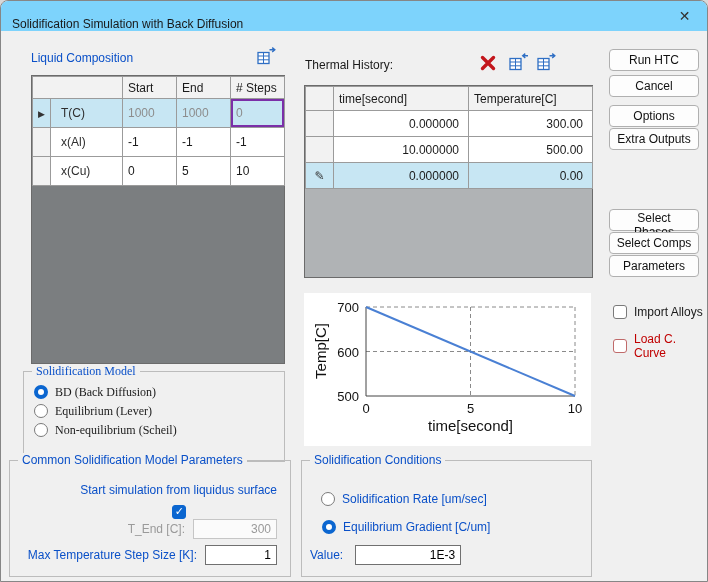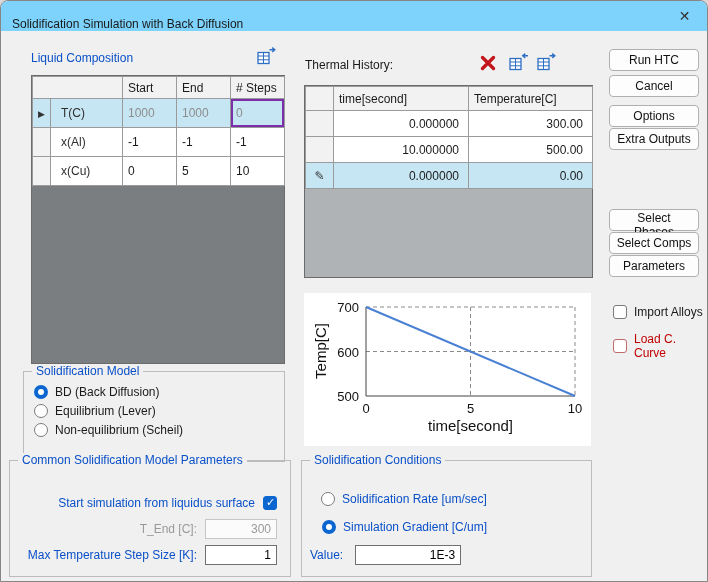--- a/index.html
+++ b/index.html
@@ -192,61 +192,61 @@
         <line x1="62" y1="14" x2="271" y2="14" stroke="#8a8a8a" stroke-dasharray="4 3"></line>
         <line x1="62" y1="58.5" x2="271" y2="58.5" stroke="#8a8a8a" stroke-dasharray="4 3"></line>
         <line x1="62" y1="14" x2="62" y2="103" stroke="#444"></line>
         <line x1="62" y1="103" x2="271" y2="103" stroke="#444"></line>
         <polyline fill="none" stroke="#4a80d4" stroke-width="2" points="62,14 271,103"></polyline>
       </svg>
     <span class="ylab">Temp[C]</span>
     <span class="xlab">time[second]</span>
   <span class="xtick" style="left: 62px; top: 108px;">0</span><span class="xtick" style="left: 166.5px; top: 108px;">5</span><span class="xtick" style="left: 271px; top: 108px;">10</span><span class="ytick" style="left: 55px; top: 14px;">700</span><span class="ytick" style="left: 55px; top: 58.5px;">600</span><span class="ytick" style="left: 55px; top: 103px;">500</span></div>
 
-  <div class="group" style="left:22px;top:370px;width:262px;height:91px;">
+  <div class="group" style="left:22px;top:370px;width:262px;height:91px;font-family:Liberation Serif, serif;">
     <span class="legend blue">Solidification Model</span>
     <div class="opt" style="top:12px;">
       <span class="radio selected"></span>
       <span>BD (Back Diffusion)</span>
     </div>
     <div class="opt" style="top:31px;">
       <span class="radio"></span>
       <span>Equilibrium (Lever)</span>
     </div>
     <div class="opt" style="top:50px;">
       <span class="radio"></span>
       <span>Non-equilibrium (Scheil)</span>
     </div>
   </div>
 
   <div class="group" style="left:8px;top:459px;width:282px;height:117px;">
     <span class="legend blue">Common Solidification Model Parameters</span>
-    <div class="cp-row" style="top:32px;">
+    <div class="cp-row" style="top:22px;flex-direction:column;">
       <span class="blue">Start simulation from liquidus surface</span>
       <span class="checkbox checked"></span>
     </div>
     <div class="cp-row" style="top:58px;">
       <span class="gray-label">T_End [C]:</span>
-      <input class="field" style="width: 72px; padding-left: 40px;" disabled="" value="300">
+      <input class="field" style="width: 84px; padding-left: 40px;" disabled="" value="300">
     </div>
     <div class="cp-row" style="top:84px;">
       <span class="blue">Max Temperature Step Size [K]:</span>
       <input class="field" style="width: 72px;" value="1">
     </div>
   </div>
 
   <div class="group" style="left:300px;top:459px;width:291px;height:117px;">
     <span class="legend blue">Solidification Conditions</span>
     <div class="opt" style="left:19px;top:30px;">
       <span class="radio"></span>
       <span class="blue">Solidification Rate [um/sec]</span>
     </div>
     <div class="opt" style="left:20px;top:58px;">
       <span class="radio selected"></span>
-      <span class="blue">Simulation Gradient [C/um]</span>
+      <span class="blue">Equilibrium Gradient [C/um]</span>
     </div>
     <div class="opt" style="left:8px;top:86px;gap:12px;">
       <span class="blue">Value:</span>
       <input class="field" style="width: 106px;" value="1E-3">
     </div>
   </div>
 
   <button class="btn" style="top:48px;">Run HTC</button>
   <button class="btn" style="top:74px;">Cancel</button>
   <button class="btn" style="top:127px;">Extra Outputs</button>

